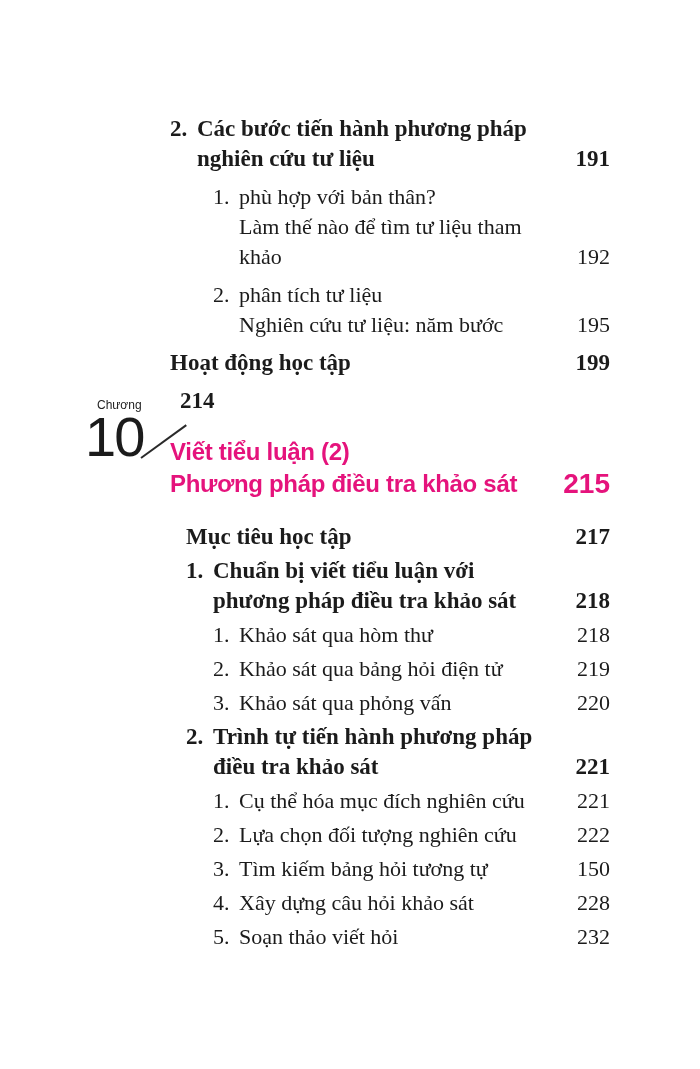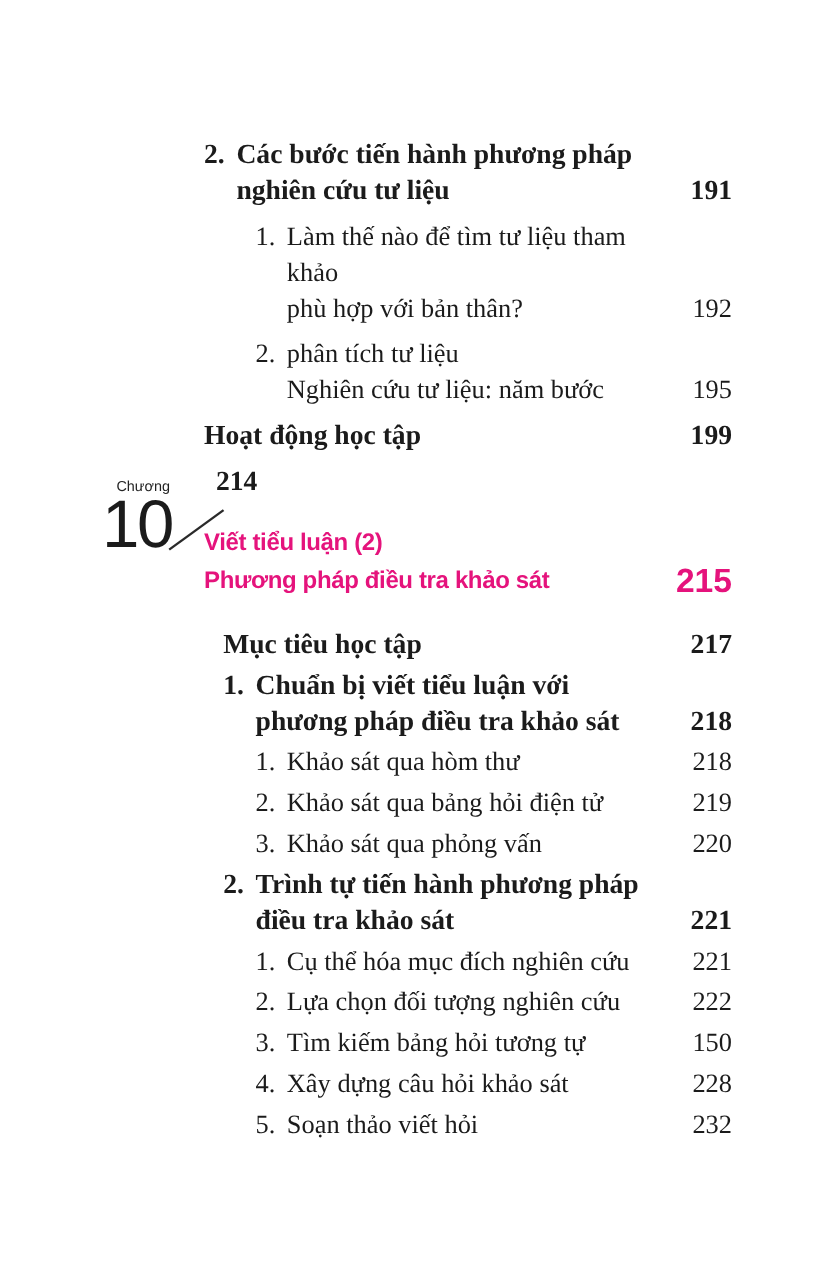--- a/index.html
+++ b/index.html
@@ -91,21 +91,21 @@
     top: 436px;
     width: 440px;
     display: flex;
     align-items: flex-end;
     font-family: "Liberation Sans", "DejaVu Sans", sans-serif;
     font-weight: bold;
     color: var(--accent, #e5137c);
   }
   .ch-title {
     flex: 1;
-    font-size: 20px;
+    font-size: 24px;
     line-height: 32px;
     letter-spacing: -0.3px;
   }
   .ch-pg {
     flex: none;
     margin-left: 10px;
     font-size: 28px;
     line-height: 32px;
   }
 </style>
@@ -122,22 +122,22 @@
             <div>Các bước tiến hành phương pháp</div>
             <div>nghiên cứu tư liệu</div>
           </div>
         </div>
         <div class="pg">191</div>
       </div>
       <div class="entry l2">
         <div class="left">
           <span class="num">1.</span>
           <div class="txt">
+            <div>phù hợp với bản thân?</div>
             <div>Làm thế nào để tìm tư liệu tham khảo</div>
-            <div>phù hợp với bản thân?</div>
           </div>
         </div>
         <div class="pg">192</div>
       </div>
       <div class="entry l2">
         <div class="left">
           <span class="num">2.</span>
           <div class="txt">
             <div>phân tích tư liệu</div>
             <div>Nghiên cứu tư liệu: năm bước</div>

